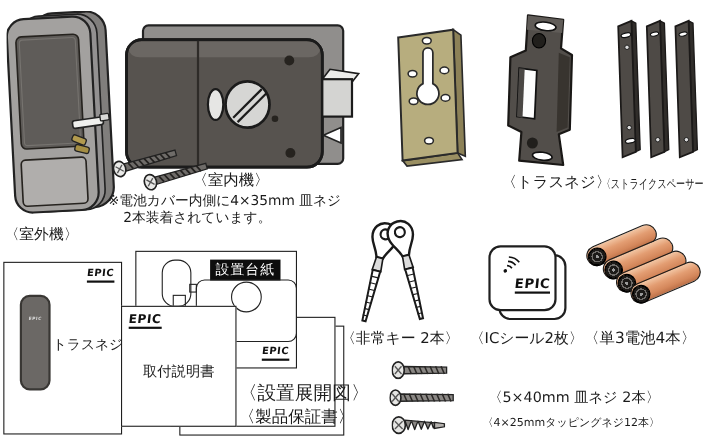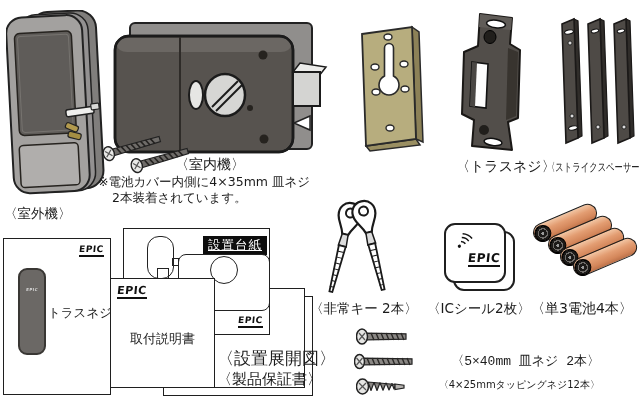--- a/index.html
+++ b/index.html
@@ -158,21 +158,21 @@
       <ellipse cx="63" cy="21" rx="3.8" ry="1.8" transform="rotate(-12 63 21)" fill="#fff" stroke="#111" stroke-width="1"></ellipse>
       <circle cx="66" cy="117" r="2" fill="#dcdcdc" stroke="#111" stroke-width=".8"></circle>
     </g>
   </svg>
   <span class="lbl condensed" style="left:547px;top:160px;font-size:11.5px;">〈ストライクスペーサー〉</span>
 
   <div class="doc" style="left:163px;top:296px;width:150px;height:100px;z-index:1;"></div>
   <div class="doc" style="left:155px;top:288px;width:150px;height:100px;z-index:1;"></div>
 
   <div class="doc" style="left:123px;top:228px;width:147px;height:107px;z-index:2;">
-    <span class="badge" style="right:2px;top:7px;text-decoration:underline;">設置台紙</span>
+    <span class="badge" style="right:14px;top:7px;">設置台紙</span>
     <div class="outline" style="left:23px;top:7px;width:27px;height:43px;border-radius:12px;"></div>
     <div class="outline" style="left:33px;top:39px;width:12px;height:11px;"></div>
     <div class="outline" style="left:48px;top:29px;width:7px;height:8px;"></div>
     <div class="outline" style="left:54px;top:25px;width:92px;height:57px;border-radius:8px;">
       <div class="outline" style="left:31px;top:1px;width:28px;height:28px;border-radius:50%;"></div>
     </div>
     <span class="epic sm" style="position:absolute;right:6px;bottom:6px;">
       <span class="t">EPIC</span>
         <span class="s"></span>
     </span>
@@ -290,21 +290,21 @@
       <line x1="33" y1="5" x2="36" y2="12"></line>
         <line x1="38" y1="5" x2="41" y2="12"></line>
       <line x1="43" y1="5" x2="46" y2="12"></line>
         <line x1="48" y1="5" x2="51" y2="12"></line>
       <line x1="53" y1="5" x2="56" y2="12"></line>
     </g>
     <ellipse cx="5.5" cy="8.5" rx="5" ry="7" fill="#e6e6e4" stroke="#222" stroke-width="1.5"></ellipse>
     <line x1="2.5" y1="5" x2="8.5" y2="12" stroke="#555" stroke-width="1.2"></line>
     <line x1="8.5" y1="5" x2="2.5" y2="12" stroke="#555" stroke-width="1.2"></line>
   </svg>
-  <span class="lbl" style="right:40px;top:354px;font-size:13px;font-family:Liberation Mono, monospace;">〈5×40mm 皿ネジ 2本〉</span>
+  <span class="lbl" style="right:40px;top:354px;font-size:13px;">〈5×40mm 皿ネジ 2本〉</span>
 
   <svg class="abs" style="left:356px;top:378px;" width="52" height="18" viewBox="0 0 52 18">
     <path d="M12,4 L15,12.5 L18,4.5 L21,12.5 L24,4.8 L27,12.2 L30,5 L33,12 L36,5.5 L38,11 L40,6.5 Z" fill="#8a8784" stroke="#222" stroke-width="1.2" stroke-linejoin="round"></path>
     <polygon points="39,6 48,7.2 48,10 39,11.5" fill="#b5b2af" stroke="#222" stroke-width="1.2"></polygon>
     <ellipse cx="6.5" cy="8.5" rx="6" ry="7.5" fill="#e6e6e4" stroke="#222" stroke-width="1.5"></ellipse>
     <line x1="3" y1="5" x2="10" y2="12" stroke="#555" stroke-width="1.2"></line>
     <line x1="10" y1="5" x2="3" y2="12" stroke="#555" stroke-width="1.2"></line>
   </svg>
   <span class="lbl" style="right:40px;top:379px;font-size:10px;">〈4×25mmタッピングネジ12本〉</span>
 

